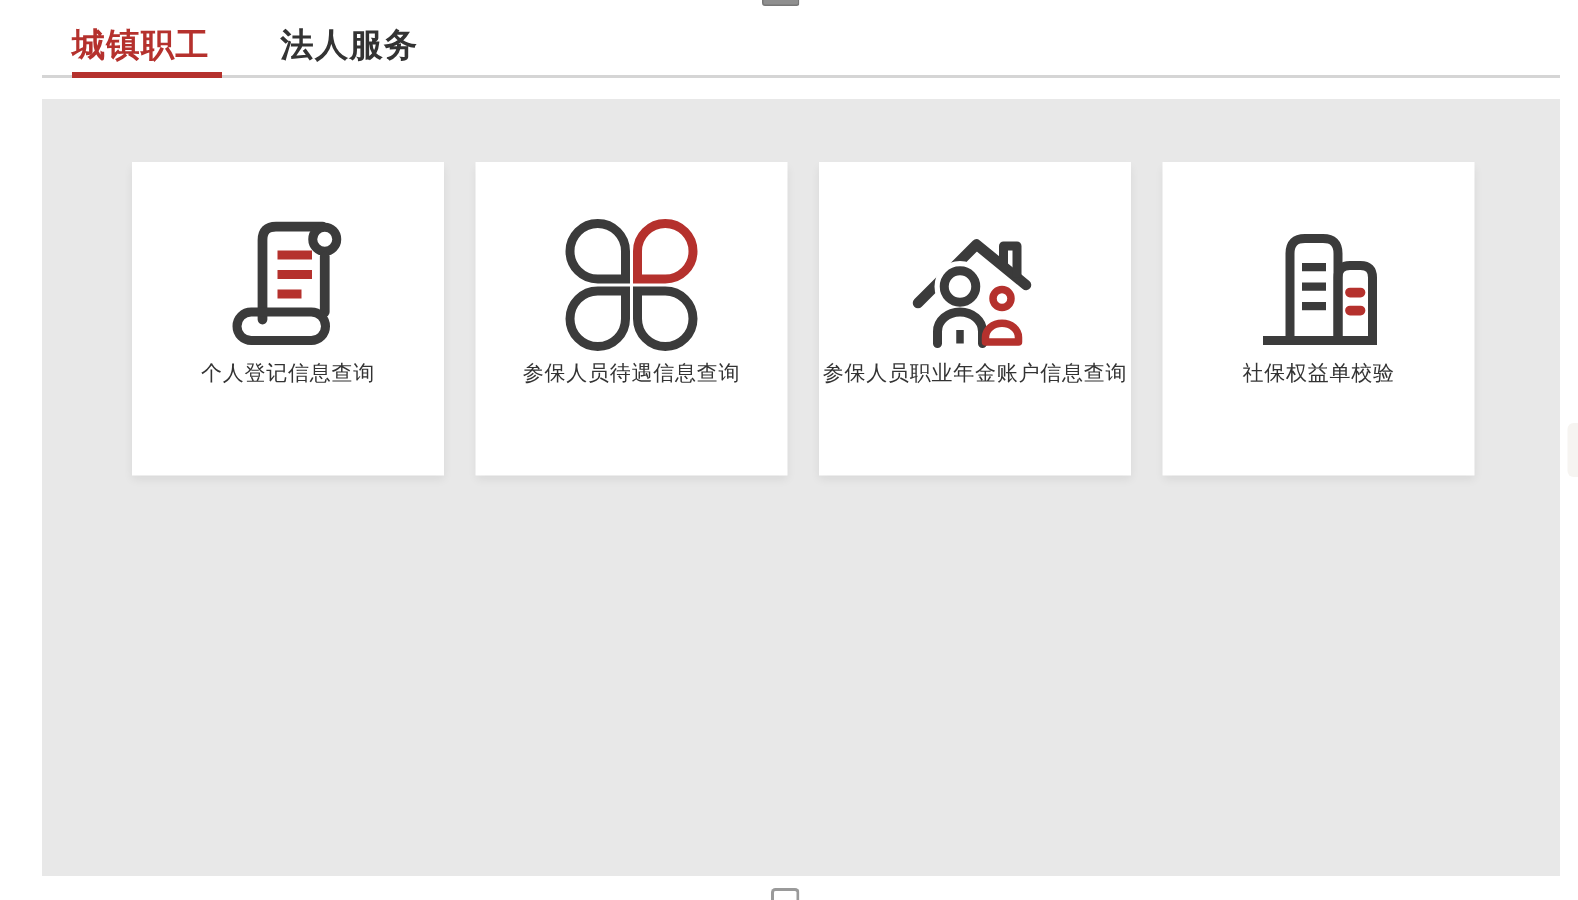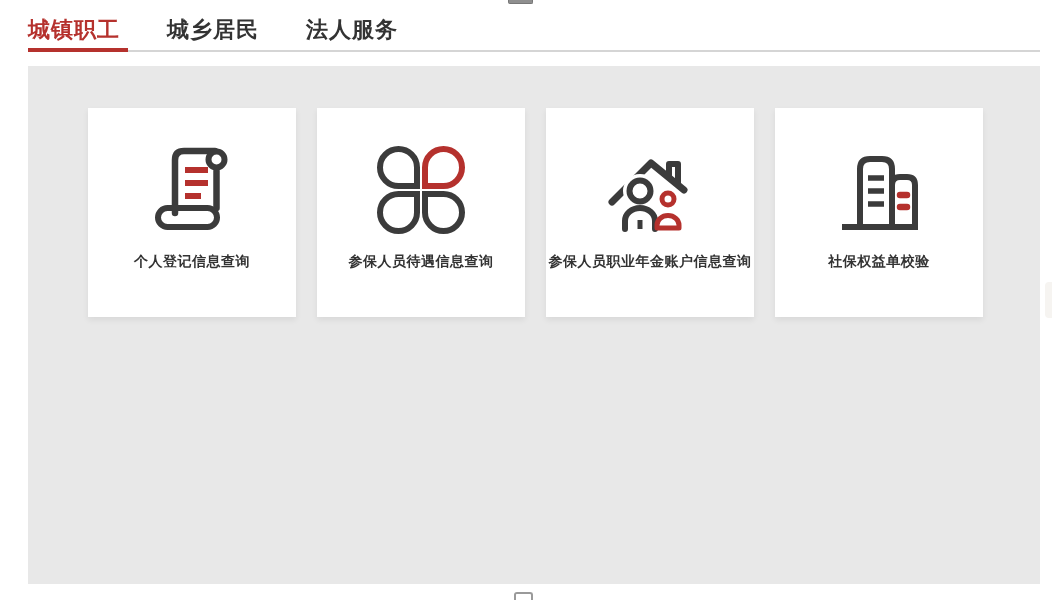--- a/index.html
+++ b/index.html
@@ -19,21 +19,21 @@
   }
 
   
   .tabbar { position: absolute; left: 28px; top: 18px; width: 1012px; }
   .tabs { display: flex; gap: 47px; position: relative; z-index: 2; }
   .tab {
     font-size: 22px; font-weight: 700; letter-spacing: 1px;
     color: #333333; line-height: 24px; padding-bottom: 10px;
     position: relative; cursor: pointer; white-space: nowrap;
   }
-  .tab.active { color: #b5312d; }
+  .tab.active { color: #b5312d; margin-left: 20px; }
   .tab.active::after {
     content: ""; position: absolute; left: 0; right: -8px; bottom: 0;
     height: 4px; background: #b5312d;
   }
   .tab-track {
     position: absolute; left: 0; top: 32px; width: 1012px; height: 2px;
     background: #d5d5d5;
   }
 
   
@@ -46,21 +46,21 @@
     gap: 20px 21px; padding: 42px 0 0 60px;
   }
   .card {
     width: 208px; height: 209px; background: #ffffff;
     box-shadow: 0 3px 6px rgba(0,0,0,0.07);
     display: flex; flex-direction: column; align-items: center;
     padding-top: 32px; cursor: pointer;
   }
   .card .icon-box { width: 100px; height: 100px; }
   .card .label {
-    margin-top: 13px; font-size: 14px; font-weight: 700;
+    font-size: 14px; font-weight: 400;
     color: #333333; letter-spacing: 0.5px; white-space: nowrap;
   }
 
   
   .bottom-edge-widget {
     position: absolute; left: 514px; top: 592px; width: 19px; height: 8px;
     background: #ffffff; border: 2px solid #9a9a9a; border-bottom: none;
     border-radius: 3px 3px 0 0;
   }
   
@@ -73,21 +73,20 @@
 </style>
 </head>
 <body>
 
 <div class="top-edge-widget"></div>
 
 <div class="tabbar">
   <div class="tab-track"></div>
   <div class="tabs">
     <div class="tab active">城镇职工</div>
-    <div class="tab">城乡居民</div>
     <div class="tab">法人服务</div>
   </div>
 </div>
 
 <div class="panel">
   <div class="grid">
 
     <div class="card">
       <div class="icon-box">
         <svg viewBox="0 0 100 100" width="100" height="100" fill="none">

